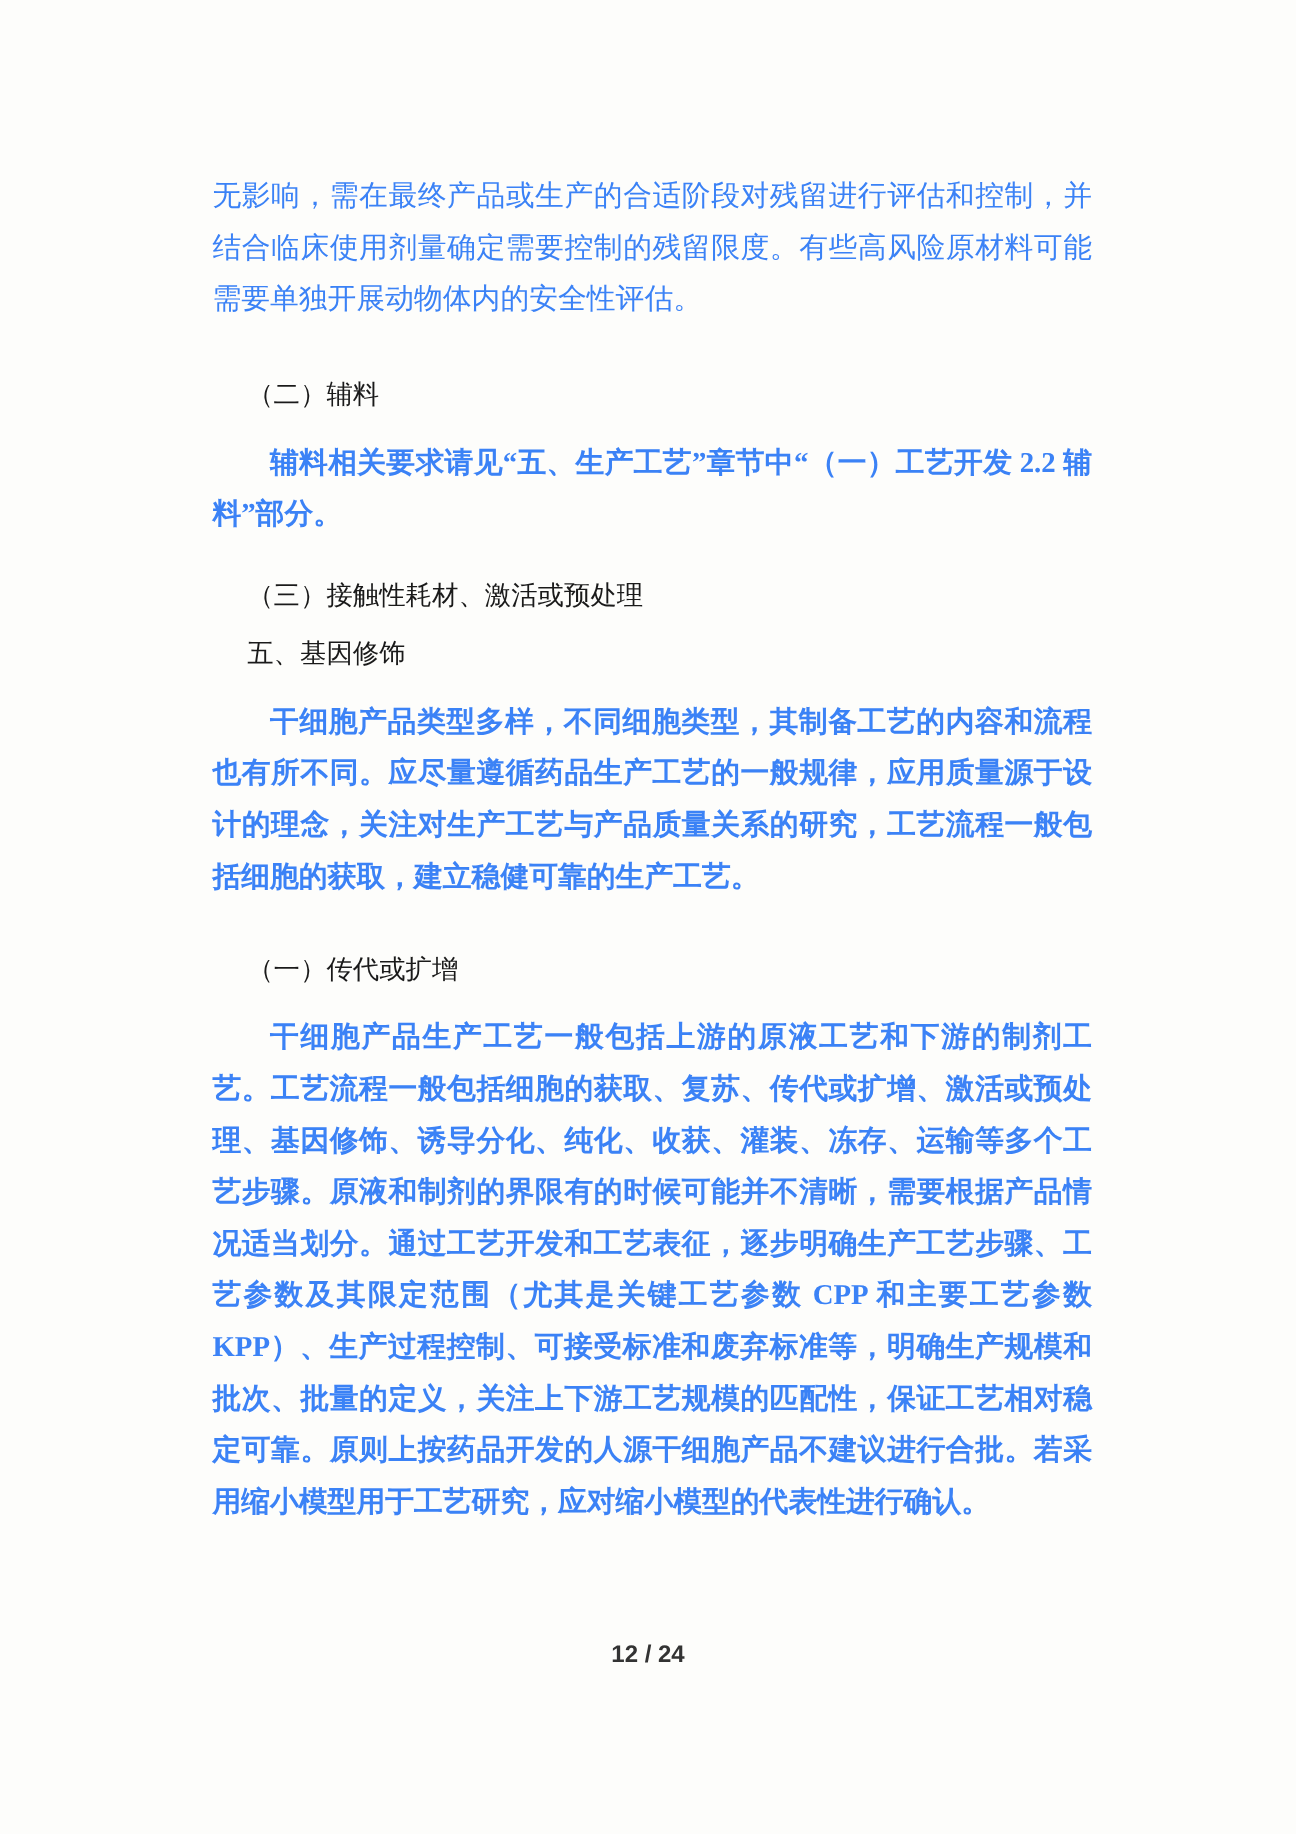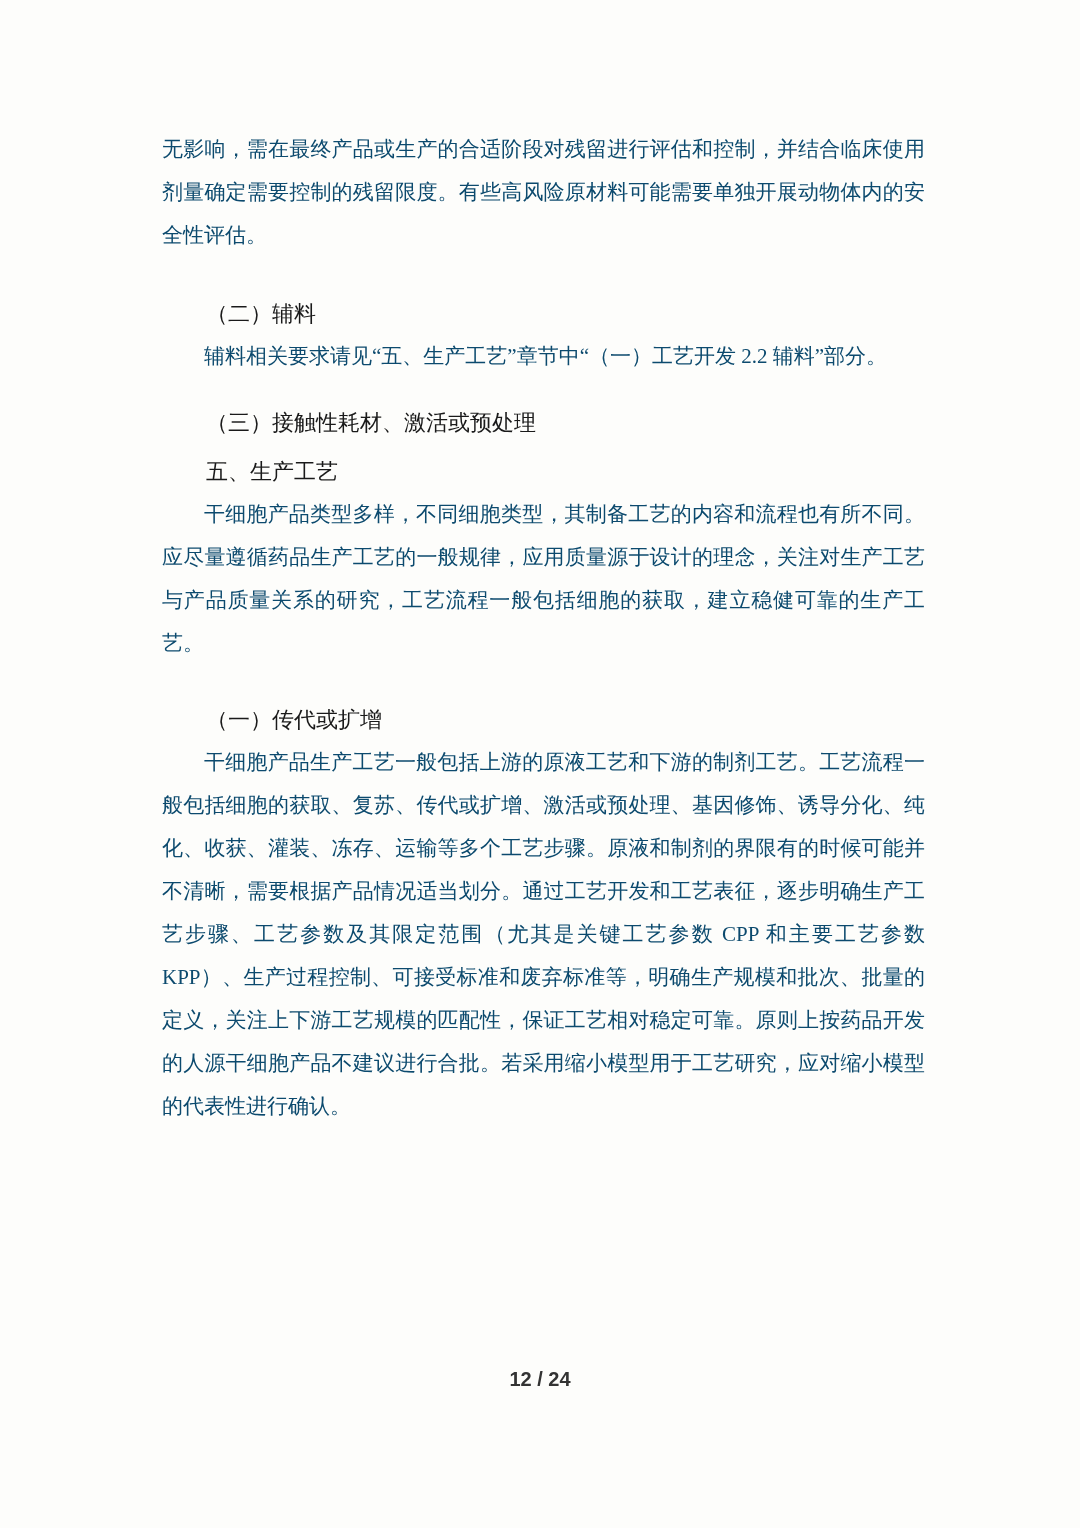--- a/index.html
+++ b/index.html
@@ -15,31 +15,32 @@
     .page {
       position: relative;
       box-sizing: border-box;
       width: 1080px;
       height: 1528px;
       padding: 128px 155px 0 162px;
       overflow: hidden;
       background: #fdfdfb;
     }
     .bd {
-      margin: 0;
-      font-size: 21px;
+      margin: 15px;
+      font-size: 24px;
       line-height: 43px;
-      color: #0c4a6e;
+      color: #3b82f6;
       text-align: justify;
       text-align-last: left;
       text-justify: inter-ideograph;
       word-break: normal;
     }
     .bd.indent {
       text-indent: 2em;
+      font-weight: bold;
     }
     .hd {
       margin: 0;
       font-size: 22px;
       line-height: 43px;
       font-weight: normal;
       color: #1a1a1a;
       text-indent: 2em;
     }
     .mt35 { margin-top: 35px; }
@@ -65,21 +66,21 @@
 
   <p class="bd">无影响，需在最终产品或生产的合适阶段对残留进行评估和控制，并结合临床使用剂量确定需要控制的残留限度。有些高风险原材料可能需要单独开展动物体内的安全性评估。</p>
 
   <h3 class="hd mt35">（二）辅料</h3>
 
   <p class="bd indent">辅料相关要求请见“五、生产工艺”章节中“（一）工艺开发 2.2 辅料”部分。</p>
 
   <h3 class="hd mt23">（三）接触性耗材、激活或预处理</h3>
 
 
-  <h3 class="hd mt6">五、生产工艺</h3>
+  <h3 class="hd mt6">五、基因修饰</h3>
 
   <p class="bd indent">干细胞产品类型多样，不同细胞类型，其制备工艺的内容和流程也有所不同。应尽量遵循药品生产工艺的一般规律，应用质量源于设计的理念，关注对生产工艺与产品质量关系的研究，工艺流程一般包括细胞的获取，建立稳健可靠的生产工艺。</p>
 
   <h3 class="hd mt33">（一）传代或扩增</h3>
 
   <p class="bd indent">干细胞产品生产工艺一般包括上游的原液工艺和下游的制剂工艺。工艺流程一般包括细胞的获取、复苏、传代或扩增、激活或预处理、基因修饰、诱导分化、纯化、收获、灌装、冻存、运输等多个工艺步骤。原液和制剂的界限有的时候可能并不清晰，需要根据产品情况适当划分。通过工艺开发和工艺表征，逐步明确生产工艺步骤、工艺参数及其限定范围（尤其是关键工艺参数 CPP 和主要工艺参数 KPP）、生产过程控制、可接受标准和废弃标准等，明确生产规模和批次、批量的定义，关注上下游工艺规模的匹配性，保证工艺相对稳定可靠。原则上按药品开发的人源干细胞产品不建议进行合批。若采用缩小模型用于工艺研究，应对缩小模型的代表性进行确认。</p>
 
   <div class="footer">12 / 24</div>
 
 </div>

